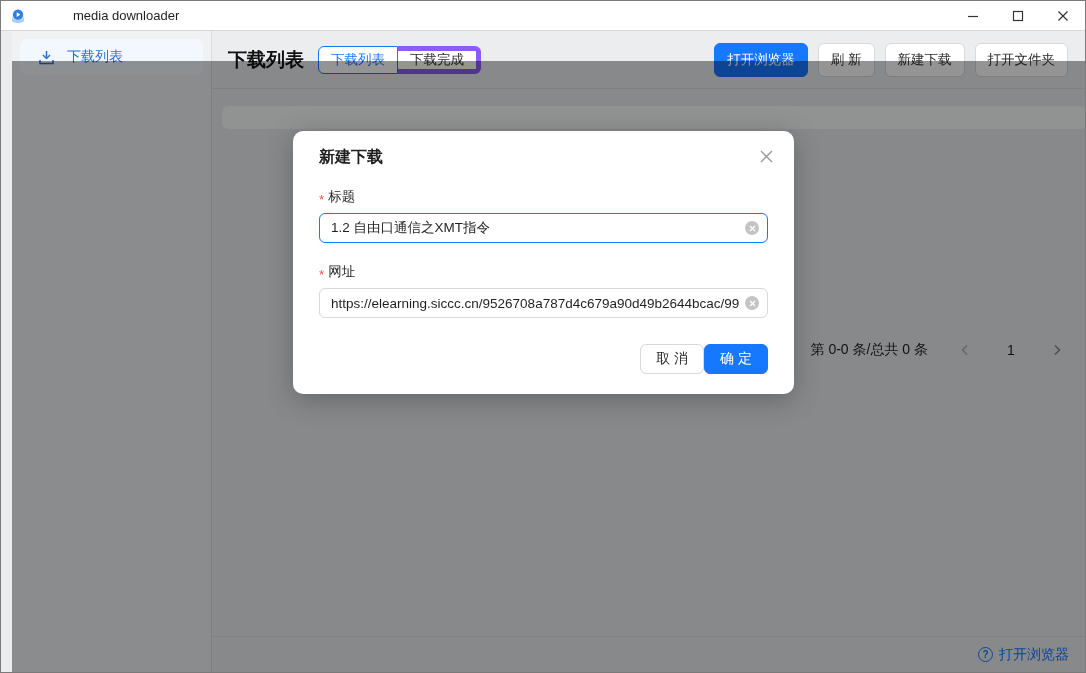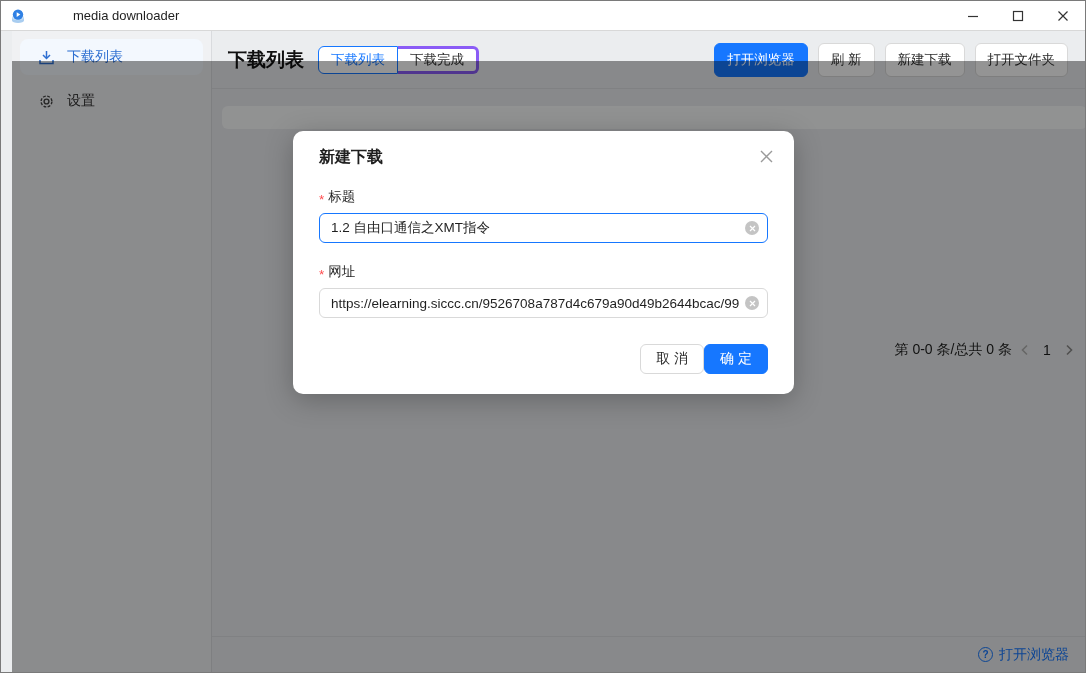--- a/index.html
+++ b/index.html
@@ -57,21 +57,21 @@
   .main-header {
     position: absolute; top: 0; left: 200px; right: 0; height: 58px;
     display: flex; align-items: center;
     padding: 0 17px 0 16px;
     border-bottom: 1px solid #dddfe2;
   }
   .page-title { font-size: 19px; font-weight: bold; color: #111; margin-right: 14px; }
   .seg-group { display: flex; }
   .seg-btn {
     height: 28px; padding: 0 12px; display: flex; align-items: center;
-    background: #fff; border: 3px solid #8b5cf6; font-size: 13.5px;
+    background: #fff; border: 5px solid #8b5cf6; font-size: 13.5px;
     color: rgba(0,0,0,0.85); cursor: pointer;
   }
   .seg-btn:first-child { border-radius: 6px 0 0 6px; }
   .seg-btn:last-child { border-radius: 0 6px 6px 0; border-left: none; }
   .seg-btn.selected { border: 1px solid #1677ff; color: #1677ff; }
   .seg-btn.selected + .seg-btn { border-left: none; }
   .header-actions { margin-left: auto; display: flex; gap: 10px; }
   .btn {
     height: 16px; padding: 16px 12px; border-radius: 6px;
     background: #fff; border: 1px solid #d9d9d9;
@@ -80,22 +80,22 @@
     cursor: pointer; white-space: nowrap;
   }
   .btn.primary { background: #1677ff; border-color: #1677ff; color: #fff; }
 
   
   .empty-row {
     position: absolute; top: 75px; left: 210px; width: 865px; height: 23px;
     background: #fafbfc; border-radius: 6px;
   }
   .pagination {
-    position: absolute; top: 305px; right: 9px; height: 28px;
-    display: flex; align-items: center; gap: 6px;
+    position: absolute; top: 305px; right: 21px; height: 28px;
+    display: flex; align-items: center; gap: 30px;
     font-size: 14px; color: rgba(0,0,0,0.88);
   }
   .pg-arrow { width: 14px; height: 14px; display: inline-flex; cursor: pointer; }
   .pg-arrow.disabled { cursor: default; }
   .pg-page { min-width: 18px; text-align: center; cursor: pointer; }
 
   
   .main-footer {
     position: absolute; left: 200px; right: 0; bottom: 0; height: 36px;
     border-top: 1px solid #dddfe2;
@@ -182,29 +182,20 @@
       <div class="side-item selected">
         <span class="icon">
           <svg viewBox="0 0 17 17" width="17" height="17" fill="none" stroke="#2e6fd1" stroke-width="1.5">
             <path d="M8.5 2v7"></path>
               <path d="M5 6l3.5 3.5L12 6"></path>
               <path d="M2 11v3.5h13V11"></path>
           </svg>
         </span>
         <span>下载列表</span>
       </div>
-      <div class="side-item">
-        <span class="icon">
-          <svg viewBox="0 0 17 17" width="17" height="17" fill="none" stroke="#444" stroke-width="1.4">
-            <circle cx="8.5" cy="8.5" r="2.4"></circle>
-            <circle cx="8.5" cy="8.5" r="5.4" stroke-dasharray="2.8 1.45"></circle>
-          </svg>
-        </span>
-        <span>设置</span>
-      </div>
     </div>
 
     <div class="main-header">
       <span class="page-title">下载列表</span>
       <div class="seg-group">
         <div class="seg-btn selected">下载列表</div>
         <div class="seg-btn">下载完成</div>
       </div>
       <div class="header-actions">
         <div class="btn primary">打开浏览器</div>

